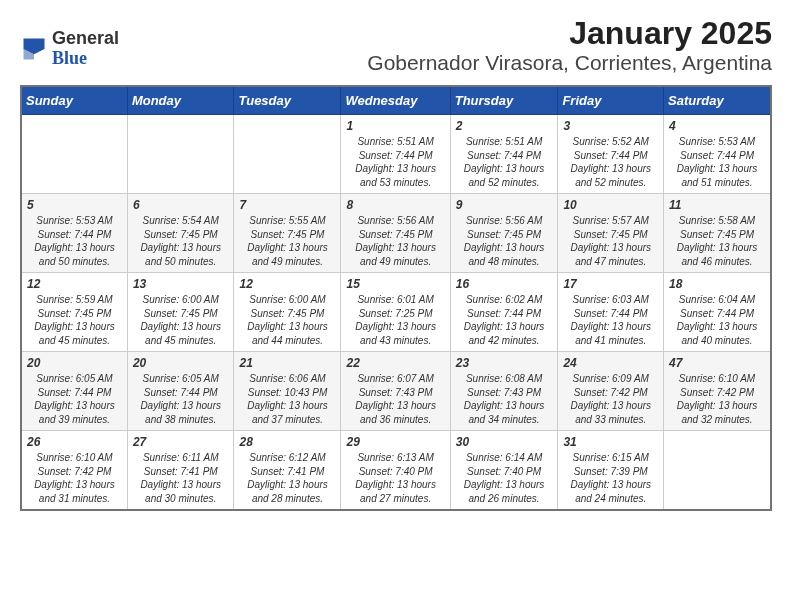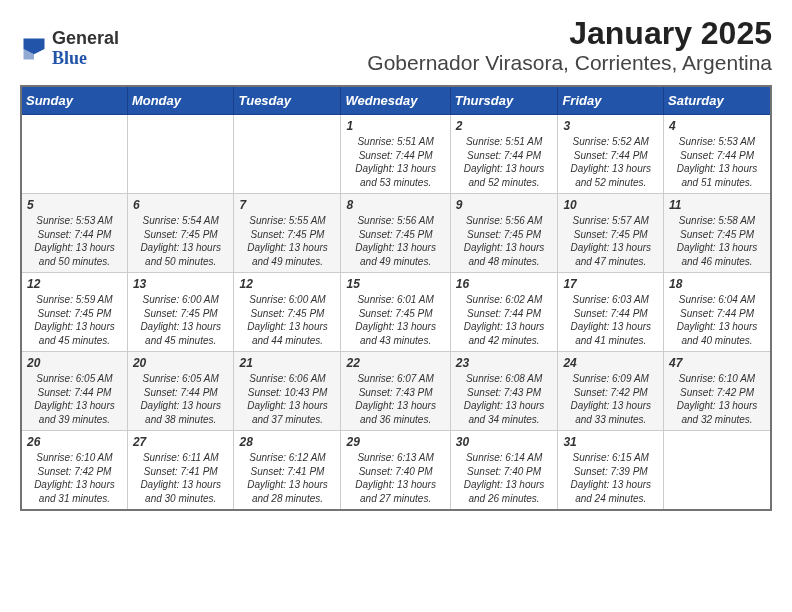--- a/index.html
+++ b/index.html
@@ -262,21 +262,21 @@
               <div class="info">Sunrise: 6:00 AM
 Sunset: 7:45 PM
 Daylight: 13 hours
 and 44 minutes.</div>
             </div>
           </td>
           <td>
             <div class="cell-content">
               <span class="day-num">15</span>
               <div class="info">Sunrise: 6:01 AM
-Sunset: 7:45 PM
+Sunset: 7:25 PM
 Daylight: 13 hours
 and 43 minutes.</div>
             </div>
           </td>
           <td>
             <div class="cell-content">
               <span class="day-num">16</span>
               <div class="info">Sunrise: 6:02 AM
 Sunset: 7:44 PM
 Daylight: 13 hours

